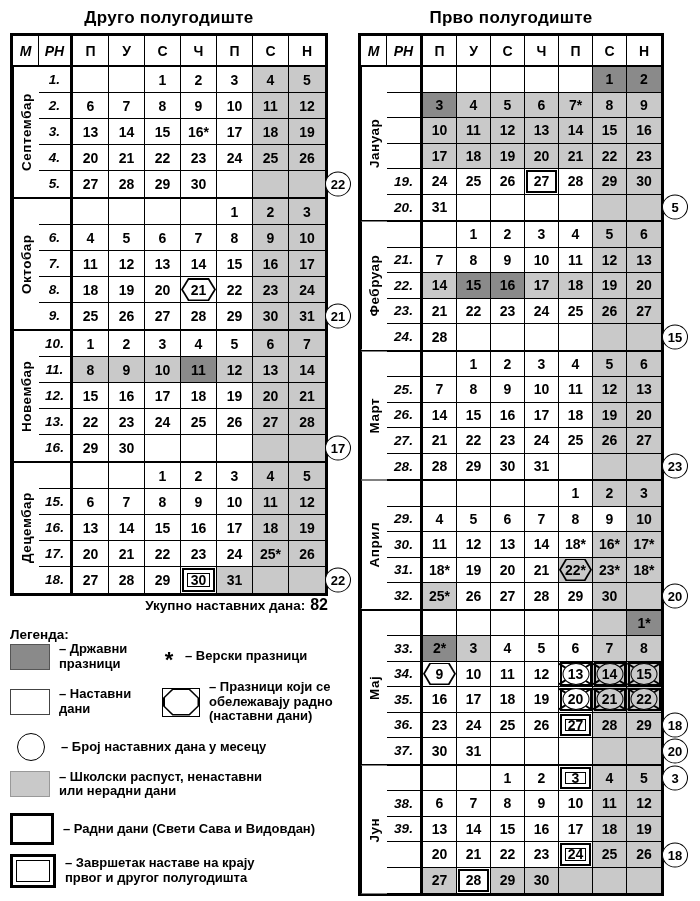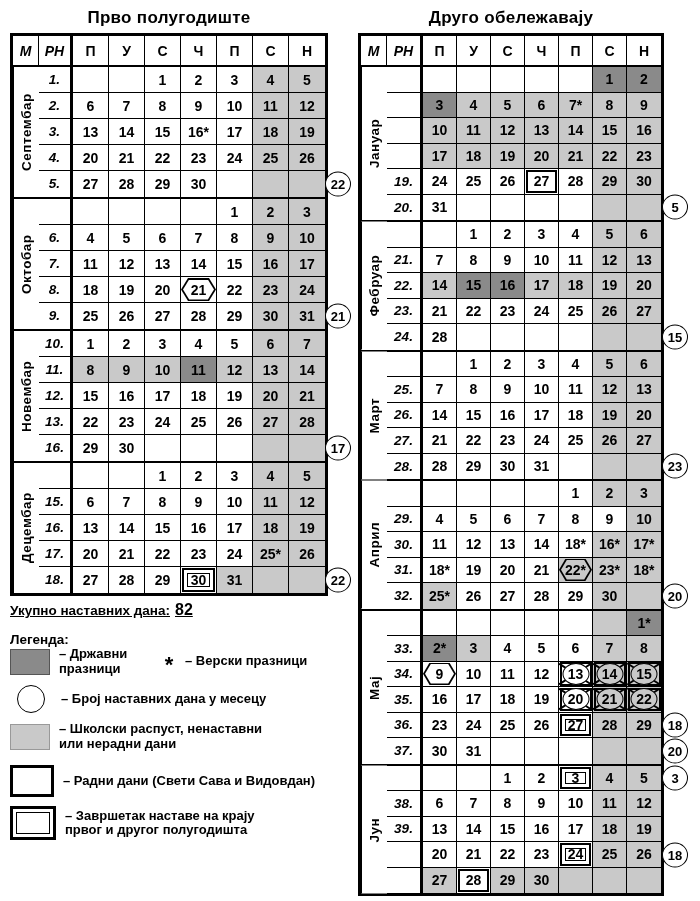--- a/index.html
+++ b/index.html
@@ -45,21 +45,21 @@
   .ex-x{position:absolute;left:-8%;right:-8%;top:50%;height:2px;margin-top:-1px;background:#000;z-index:1;}
   .ex-x.a{transform:rotate(33deg);}
   .ex-x.b{transform:rotate(-33deg);}
   .ex-c{position:absolute;left:50%;top:50%;width:25px;height:20px;transform:translate(-50%,-50%);
         border:1.5px solid #000;border-radius:50%;background:#fff;z-index:2;}
   .day.b .ex-c{background:#c9c9c9;}
   .circle{position:absolute;right:-27px;width:24px;height:23px;border:1.5px solid #000;border-radius:50%;
           background:#fff;display:flex;align-items:center;justify-content:center;font-size:13px;
           z-index:6;transform:translateY(-50%);border-bottom:1.5px solid #000;}
   .left-cal .circle{right:-26px;}
-  .total{width:var(--tw);text-align:left;font-size:13.5px;margin-top:5px;text-decoration:underline;}
+  .total{width:var(--tw);text-align:right;font-size:13.5px;}
   .total .tv{font-size:16px;margin-left:5px;}
   
   .legend{margin-top:13px;width:340px;font-size:13px;line-height:1.12;}
   .lg-title{font-size:13.5px;}
   .lg-row{display:flex;margin-bottom:9px;}
   .lg-item{display:flex;align-items:center;gap:9px;}
   .lg-item.w1{width:152px;flex:none;}
   .lg-label{white-space:pre-line;}
   .sw{width:40px;height:26px;box-sizing:border-box;flex:none;}
   .sw.state{background:#8a8a8a;border:1px solid #555;}
@@ -75,21 +75,21 @@
       clip-path:polygon(26% 0,74% 0,100% 34%,100% 66%,74% 100%,26% 100%,0 66%,0 34%);}
   .lg-circle{width:26px;height:26px;border:1.5px solid #000;border-radius:50%;background:#fff;flex:none;margin:0 7px;}
   .lg-star{font-size:22px;width:14px;text-align:center;flex:none;position:relative;top:4px;}
 </style>
 </head>
 <body>
 
 <div class="page">
 
   <div class="col left">
-    <div class="cal-title left-cal" style="width:318px">Прво полугодиште</div>
+    <div class="cal-title left-cal" style="width:318px">Друго полугодиште</div>
     <div class="cal left-cal" id="cal-first">
         <div class="grid header">
           <div class="cell hM">М</div>
           <div class="cell hRN">РН</div>
           <div class="cell">П</div>
           <div class="cell">У</div>
           <div class="cell">С</div>
           <div class="cell">Ч</div>
           <div class="cell">П</div>
           <div class="cell">С</div>
@@ -568,20 +568,36 @@
           <span class="sw state"></span>
           <span class="lg-label">– Државни
 празници</span>
         </div>
         <div class="lg-item">
           <span class="lg-star">*</span>
           <span class="lg-label">– Верски празници</span>
         </div>
       </div>
 
+      <div class="lg-row">
+        <div class="lg-item w1">
+          <span class="sw white"></span>
+          <span class="lg-label">– Наставни
+дани</span>
+        </div>
+        <div class="lg-item">
+          <span class="lg-oct">
+              <span class="o1"></span>
+              <span class="o2"></span>
+            </span>
+          <span class="lg-label">– Празници који се
+обележавају радно
+(наставни дани)</span>
+        </div>
+      </div>
 
       <div class="lg-row">
         <div class="lg-item">
           <span class="lg-circle"></span>
           <span class="lg-label">– Број наставних дана у месецу</span>
         </div>
       </div>
 
       <div class="lg-row">
         <div class="lg-item">
@@ -605,21 +621,21 @@
             </span>
           <span class="lg-label">– Завршетак наставе на крају
 првог и другог полугодишта</span>
         </div>
       </div>
 
     </div>
   </div>
 
   <div class="col right">
-    <div class="cal-title right-cal" style="width:306px">Друго обележавају</div>
+    <div class="cal-title right-cal" style="width:306px">Прво полугодиште</div>
     <div class="cal right-cal" id="cal-second">
         <div class="grid header">
           <div class="cell hM">М</div>
           <div class="cell hRN">РН</div>
           <div class="cell">П</div>
           <div class="cell">У</div>
           <div class="cell">С</div>
           <div class="cell">Ч</div>
           <div class="cell">П</div>
           <div class="cell">С</div>

